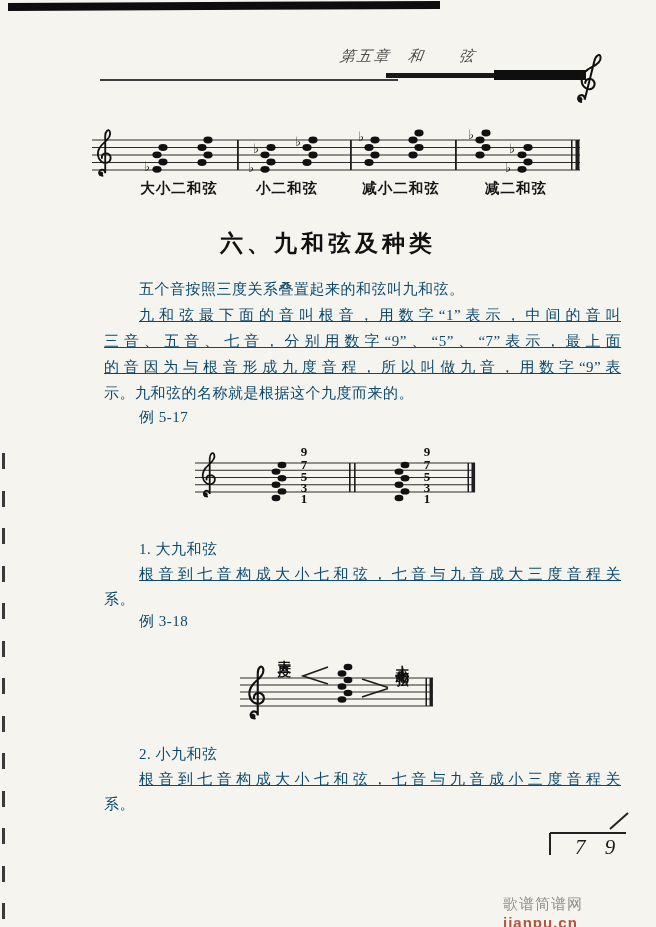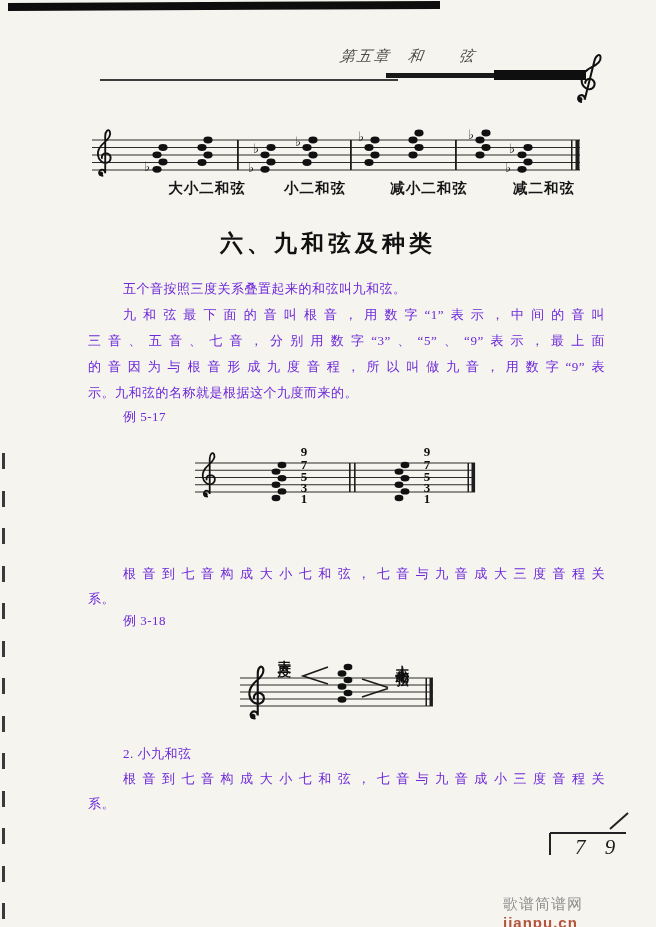--- a/index.html
+++ b/index.html
@@ -29,35 +29,35 @@
   svg.staffsvg{position:absolute;overflow:visible;}
   .stline{stroke:#2b2b2b;stroke-width:1.1;}
   .bar{fill:#1d1d1d;}
   .nh{fill:#111;}
   .flat{font-family:"DejaVu Sans",sans-serif;font-size:13px;fill:#111;}
   .fig-num{font-family:"Liberation Serif",serif;font-size:13px;font-weight:bold;fill:#101010;text-anchor:middle;}
   
   .chordlabel{
     top:179px;height:20px;
     font-size:14.5px;font-weight:bold;letter-spacing:1px;
-    white-space:nowrap;transform:translateX(-50%);margin-left:28px;
+    white-space:nowrap;transform:translateX(-50%);
   }
   
   .sectitle{
     left:0;top:228px;width:656px;text-align:center;
     font-family:"Liberation Sans",sans-serif;
     font-size:23px;font-weight:bold;letter-spacing:4px;color:#111;
   }
   
   .tline{
-    left:88px;width:517px;height:26px;
-    font-size:13px;letter-spacing:.5px;color:#6d28d9;
+    left:104px;width:517px;height:26px;
+    font-size:15px;letter-spacing:.5px;color:#0c4a6e;
     white-space:nowrap;
   }
-  .fill{white-space:normal;text-align:justify;text-align-last:justify;}
+  .fill{white-space:normal;text-align:justify;text-align-last:justify;text-decoration:underline;}
   .ind{text-indent:35px;}
   
   .vlabel{
     writing-mode:vertical-rl;text-orientation:upright;
     font-size:13.5px;font-weight:bold;letter-spacing:2px;color:#111;
     z-index:3;line-height:1.1;
   }
   
   .pageno{
     left:575px;top:835px;
@@ -163,21 +163,21 @@
 
   <div class="abs chordlabel" style="left:179px">大小二和弦</div>
   <div class="abs chordlabel" style="left:287px">小二和弦</div>
   <div class="abs chordlabel" style="left:401px">减小二和弦</div>
   <div class="abs chordlabel" style="left:516px">减二和弦</div>
 
   <div class="abs sectitle">六、九和弦及种类</div>
 
   <div class="abs tline ind" style="top:280px">五个音按照三度关系叠置起来的和弦叫九和弦。</div>
   <div class="abs tline ind fill" style="top:306px">九和弦最下面的音叫根音，用数字“1”表示，中间的音叫</div>
-  <div class="abs tline fill" style="top:332px">三音、五音、七音，分别用数字“3”、“5”、“9”表示，最上面</div>
+  <div class="abs tline fill" style="top:332px">三音、五音、七音，分别用数字“9”、“5”、“7”表示，最上面</div>
   <div class="abs tline fill" style="top:358px">的音因为与根音形成九度音程，所以叫做九音，用数字“9”表</div>
   <div class="abs tline" style="top:384px">示。九和弦的名称就是根据这个九度而来的。</div>
   <div class="abs tline ind" style="top:408px">例 5-17</div>
 
   <svg class="staffsvg" style="left:190px;top:435px" width="300" height="80" viewBox="190 435 300 80">
     <g>
       <line class="stline" x1="195" y1="463" x2="475" y2="463"></line>
       <line class="stline" x1="195" y1="470.3" x2="475" y2="470.3"></line>
       <line class="stline" x1="195" y1="477.5" x2="475" y2="477.5"></line>
       <line class="stline" x1="195" y1="484.8" x2="475" y2="484.8"></line>
@@ -213,20 +213,21 @@
       <text class="fig-num" x="427" y="456">9</text>
       <text class="fig-num" x="427" y="469">7</text>
       <text class="fig-num" x="427" y="481">5</text>
       <text class="fig-num" x="427" y="492">3</text>
       <text class="fig-num" x="427" y="503">1</text>
     </g>
     <rect class="bar" x="467.5" y="463" width="1.5" height="29"></rect>
     <rect class="bar" x="471.5" y="463" width="3.6" height="29"></rect>
   </svg>
 
+  <div class="abs tline ind" style="top:540px">1. 大九和弦</div>
   <div class="abs tline ind fill" style="top:565px">根音到七音构成大小七和弦，七音与九音成大三度音程关</div>
   <div class="abs tline" style="top:590px">系。</div>
   <div class="abs tline ind" style="top:612px">例 3-18</div>
 
   <svg class="staffsvg" style="left:235px;top:640px" width="205" height="100" viewBox="235 640 205 100">
     <g>
       <line class="stline" x1="240" y1="678" x2="433" y2="678"></line>
       <line class="stline" x1="240" y1="685" x2="433" y2="685"></line>
       <line class="stline" x1="240" y1="692" x2="433" y2="692"></line>
       <line class="stline" x1="240" y1="699" x2="433" y2="699"></line>

